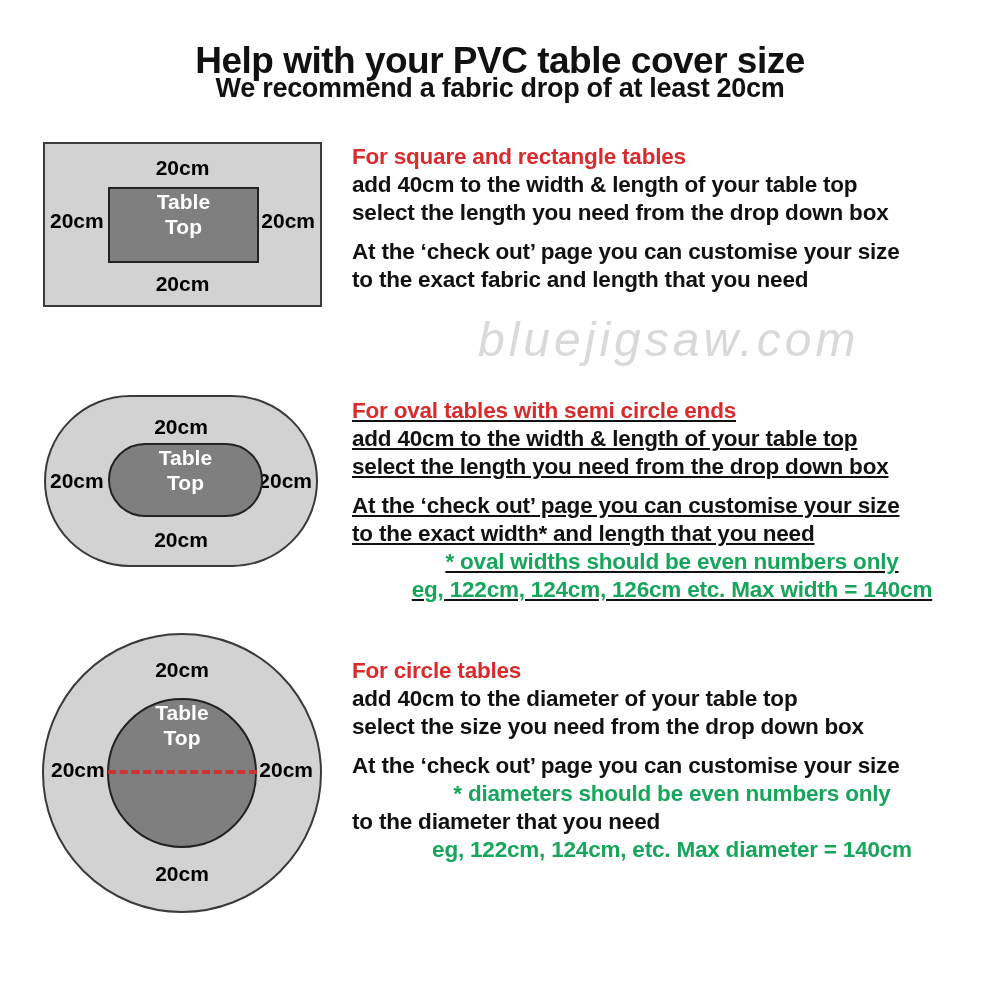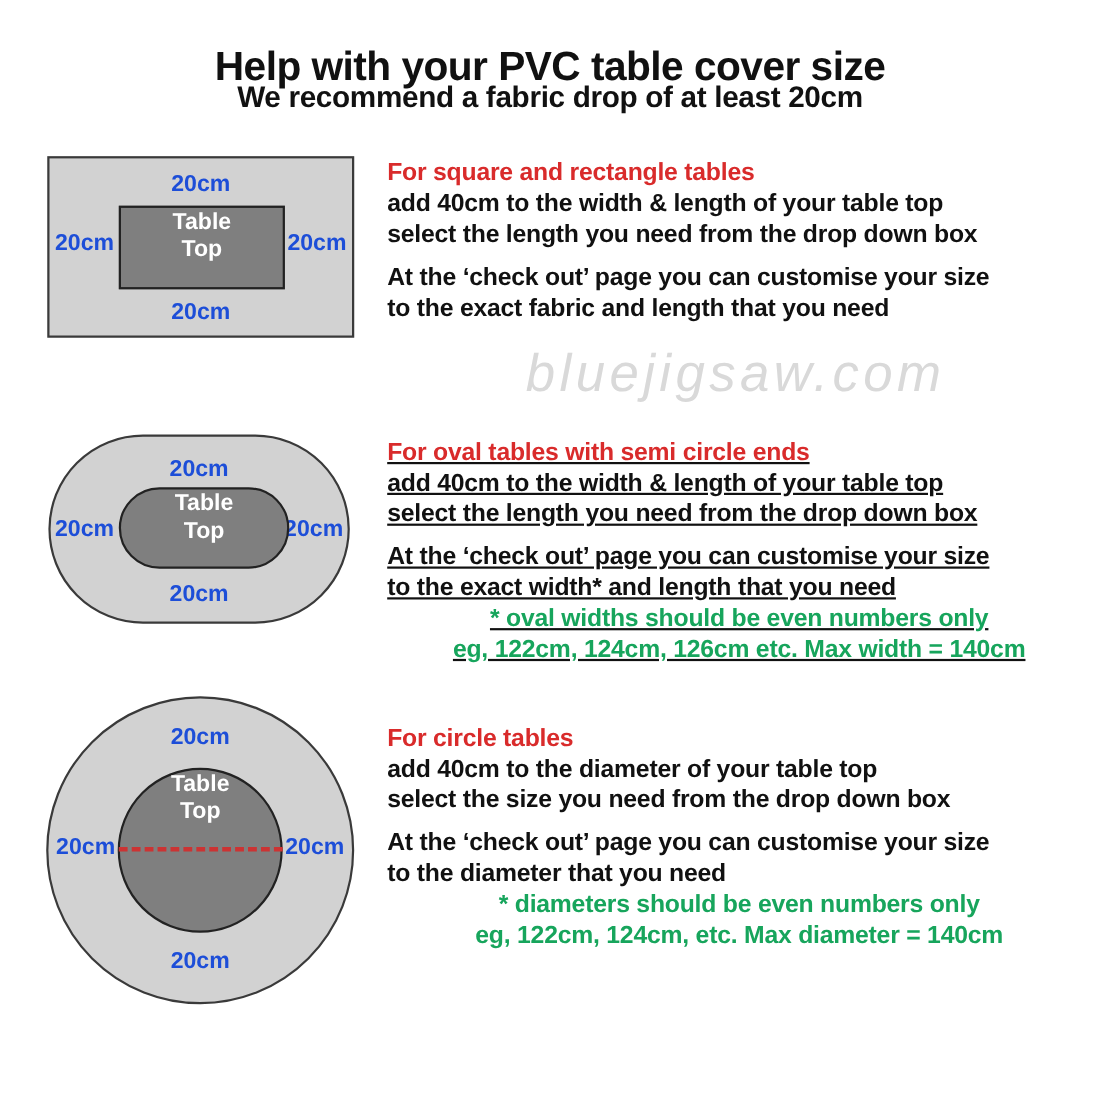--- a/index.html
+++ b/index.html
@@ -20,21 +20,21 @@
     position:absolute;left:478px;top:312px;font-size:48px;font-weight:normal;
     color:var(--watermark-gray,#d9d9d9);letter-spacing:4px;white-space:nowrap;font-style:italic;
   }
   
   .diagram{position:absolute;box-sizing:border-box;background:var(--cover-fill,#d2d2d2);border:2px solid #3a3a3a;}
   .diagram .inner{
     position:absolute;box-sizing:border-box;background:var(--table-fill,#7f7f7f);
     border:2px solid #222222;display:flex;flex-direction:column;align-items:center;
     color:#ffffff;font-size:21px;line-height:25px;text-align:center;
   }
-  .dim{position:absolute;font-size:21px;line-height:26px;color:#1d4ed8;white-space:nowrap;}
+  .dim{position:absolute;font-size:21px;line-height:26px;color:#000000;white-space:nowrap;}
   .dim.h{left:0;right:0;text-align:center;}
 
   .diagram-rect{left:43px;top:142px;width:279px;height:165px;}
   .diagram-rect .inner{left:63px;top:43px;width:151px;height:76px;}
   .diagram-rect .dim-top{top:11px;}
   .diagram-rect .dim-bottom{top:127px;}
   .diagram-rect .dim-left{left:5px;top:64px;}
   .diagram-rect .dim-right{right:5px;top:64px;}
 
   .diagram-oval{left:44px;top:395px;width:274px;height:172px;border-radius:86px;}
@@ -127,18 +127,18 @@
     </div>
     <div class="diameter-line"></div>
   </div>
 
   <div class="section sec-circle">
     <div class="heading">For circle tables</div>
     <div class="line">add 40cm to the diameter of your table top</div>
     <div class="line">select the size you need from the drop down box</div>
     <div class="gap"></div>
     <div class="line">At the ‘check out’ page you can customise your size</div>
+    <div class="line note">* diameters should be even numbers only</div>
     <div class="line">to the diameter that you need</div>
-    <div class="line note">* diameters should be even numbers only</div>
     <div class="line note">eg, 122cm, 124cm, etc. Max diameter = 140cm</div>
   </div>
 
 </div>
 
 </body></html>

